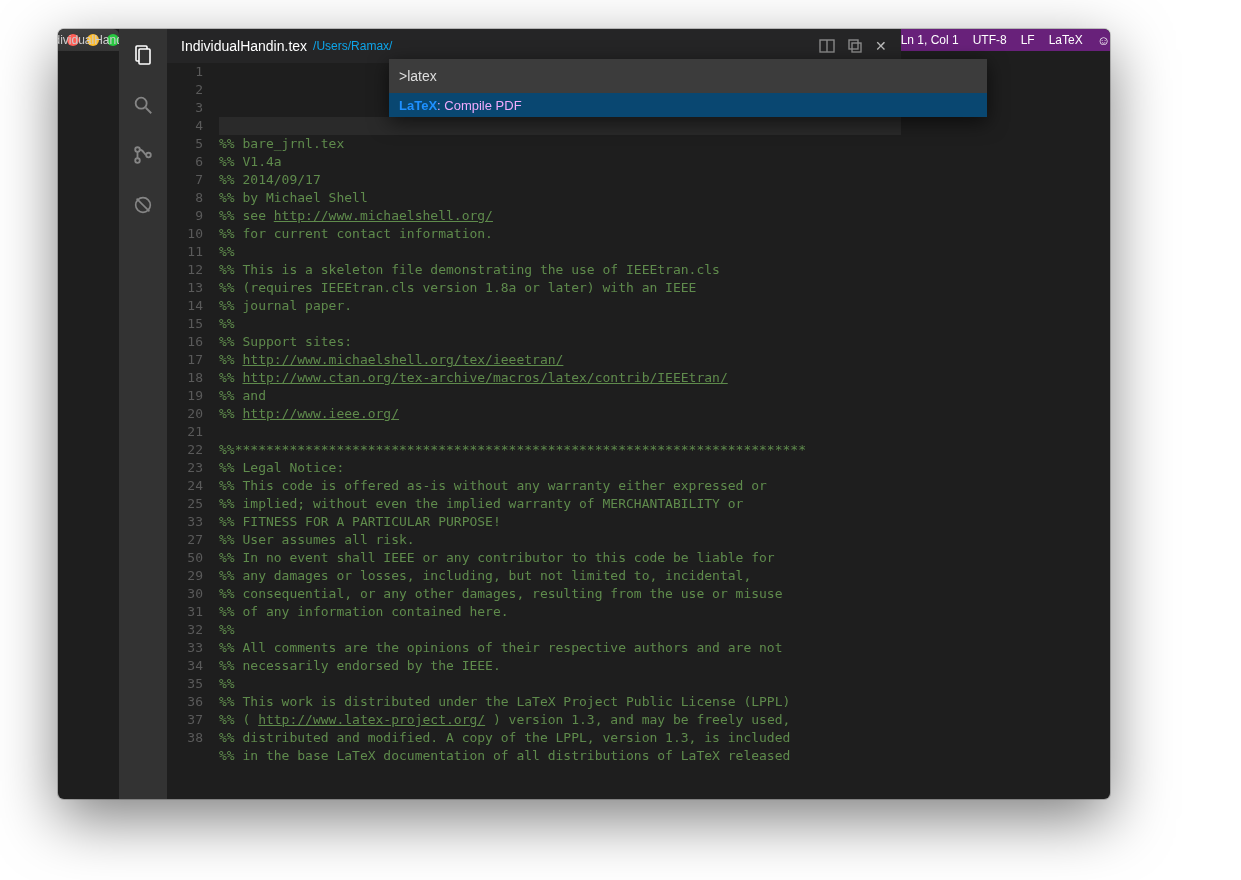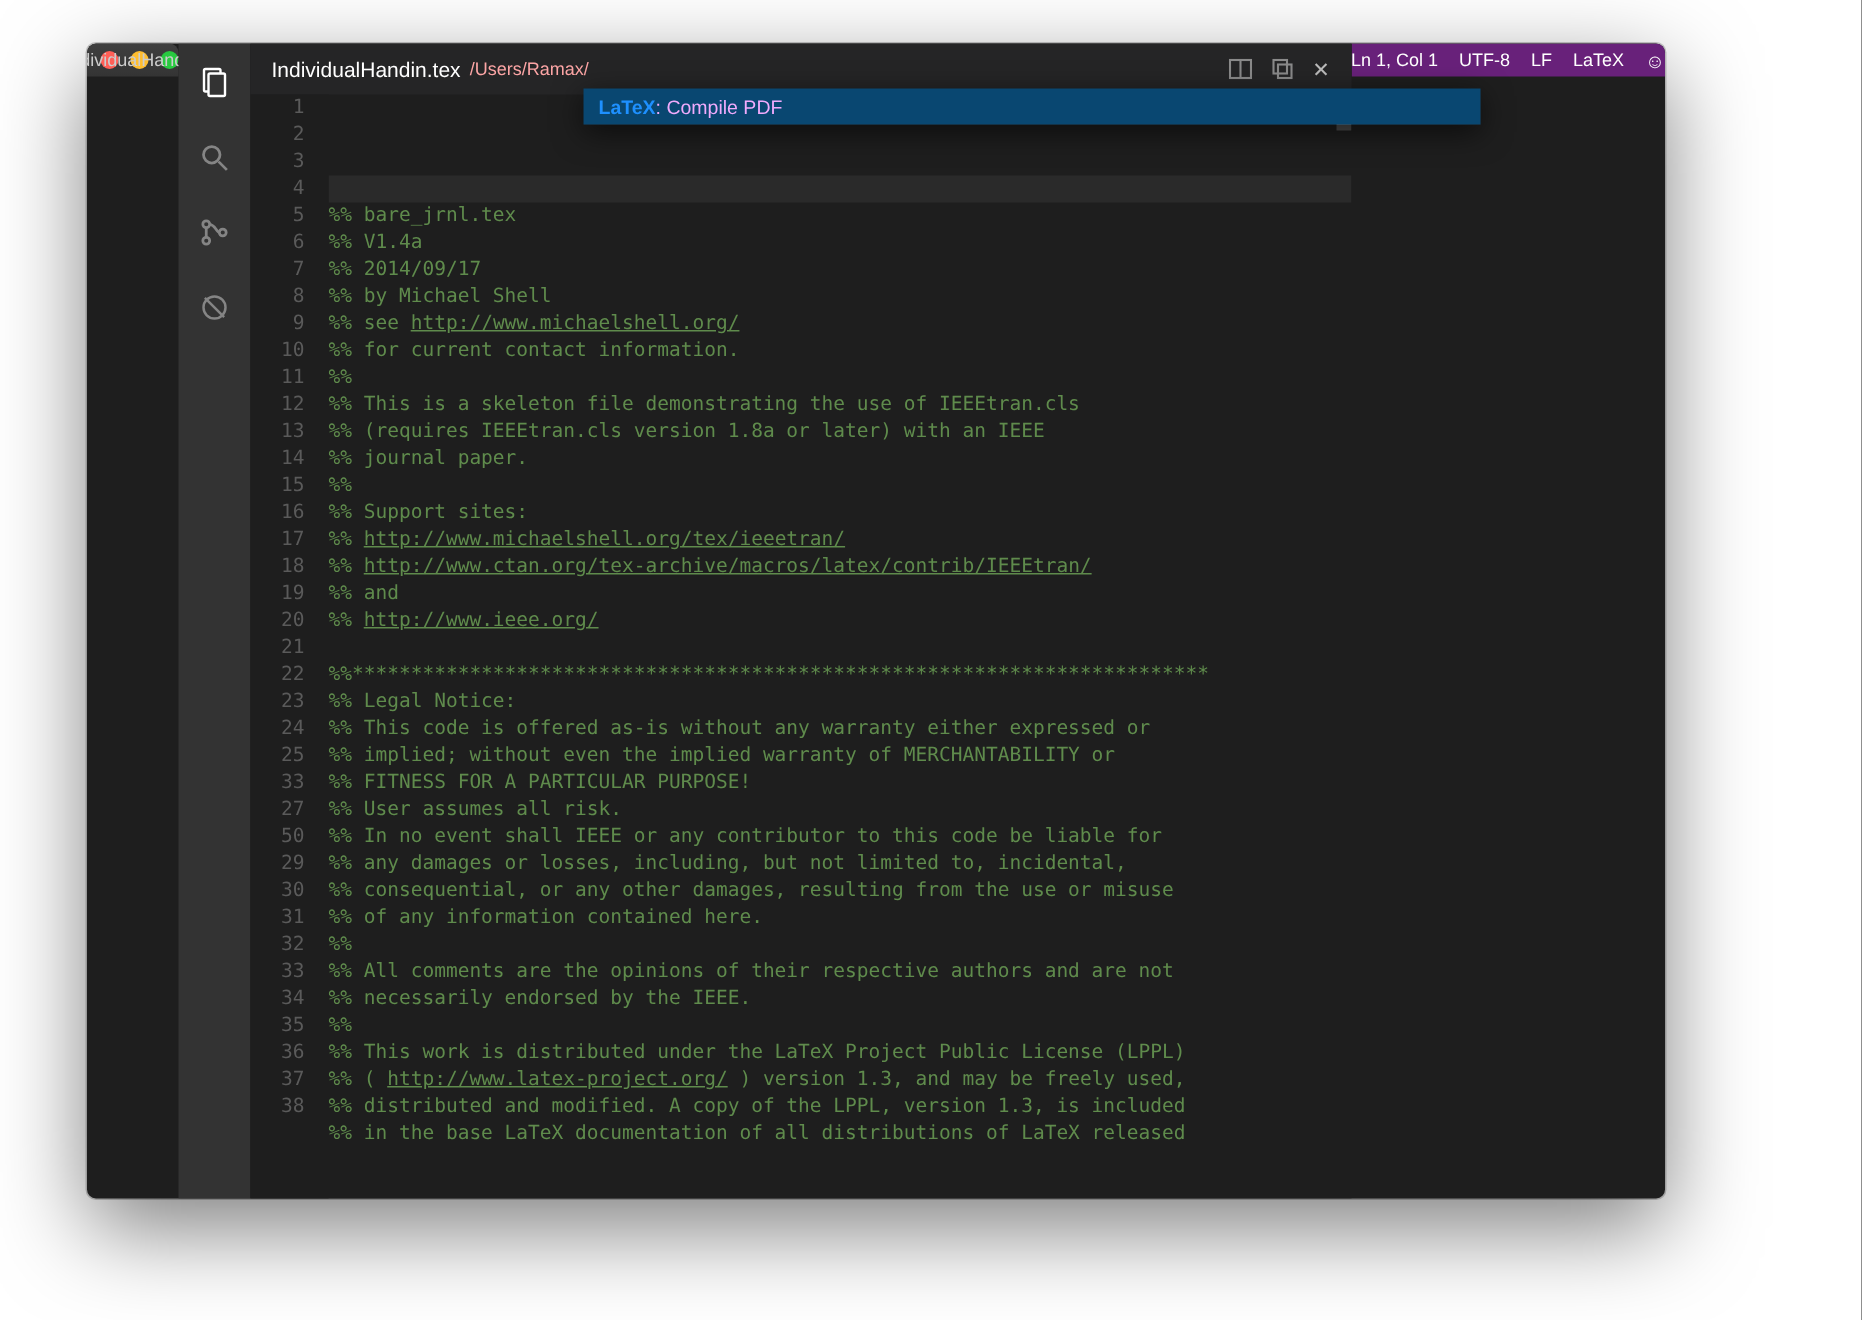--- a/index.html
+++ b/index.html
@@ -100,21 +100,21 @@
   .tab {
     display: flex;
     align-items: baseline;
     gap: 6px;
     color: #fff;
     font-size: 14px;
     padding: 0 6px;
     height: 100%;
     align-items: center;
   }
-  .tab .path { color: #fca5a5; font-size: 12px; }
+  .tab .path { color: #0ea5e9; font-size: 12px; }
   .tabbar-right {
     margin-left: auto;
     display: flex;
     gap: 12px;
     align-items: center;
     color: #8a8a8a;
     padding-right: 6px;
   }
   .tabbar-right .icon-btn { width:16px; height:16px; cursor:pointer; display:flex; align-items:center; justify-content:center; }
   .tabbar-right .close-x { font-size: 14px; cursor:pointer; color:#bbb; }
@@ -335,20 +335,23 @@
             <div class="line">38</div>
           </div>
         <div class="code" id="code">
           <div class="scroll-stub"></div>
         <div class="line current"><span class="comment"></span></div><div class="line"><span class="comment">%% bare_jrnl.tex</span></div><div class="line"><span class="comment">%% V1.4a</span></div><div class="line"><span class="comment">%% 2014/09/17</span></div><div class="line"><span class="comment">%% by Michael Shell</span></div><div class="line"><span class="comment">%% see </span><span class="url">http://www.michaelshell.org/</span></div><div class="line"><span class="comment">%% for current contact information.</span></div><div class="line"><span class="comment">%%</span></div><div class="line"><span class="comment">%% This is a skeleton file demonstrating the use of IEEEtran.cls</span></div><div class="line"><span class="comment">%% (requires IEEEtran.cls version 1.8a or later) with an IEEE</span></div><div class="line"><span class="comment">%% journal paper.</span></div><div class="line"><span class="comment">%%</span></div><div class="line"><span class="comment">%% Support sites:</span></div><div class="line"><span class="comment">%% </span><span class="url">http://www.michaelshell.org/tex/ieeetran/</span></div><div class="line"><span class="comment">%% </span><span class="url">http://www.ctan.org/tex-archive/macros/latex/contrib/IEEEtran/</span></div><div class="line"><span class="comment">%% and</span></div><div class="line"><span class="comment">%% </span><span class="url">http://www.ieee.org/</span></div><div class="line"><span class="comment"></span></div><div class="line"><span class="comment">%%*************************************************************************</span></div><div class="line"><span class="comment">%% Legal Notice:</span></div><div class="line"><span class="comment">%% This code is offered as-is without any warranty either expressed or</span></div><div class="line"><span class="comment">%% implied; without even the implied warranty of MERCHANTABILITY or</span></div><div class="line"><span class="comment">%% FITNESS FOR A PARTICULAR PURPOSE!</span></div><div class="line"><span class="comment">%% User assumes all risk.</span></div><div class="line"><span class="comment">%% In no event shall IEEE or any contributor to this code be liable for</span></div><div class="line"><span class="comment">%% any damages or losses, including, but not limited to, incidental,</span></div><div class="line"><span class="comment">%% consequential, or any other damages, resulting from the use or misuse</span></div><div class="line"><span class="comment">%% of any information contained here.</span></div><div class="line"><span class="comment">%%</span></div><div class="line"><span class="comment">%% All comments are the opinions of their respective authors and are not</span></div><div class="line"><span class="comment">%% necessarily endorsed by the IEEE.</span></div><div class="line"><span class="comment">%%</span></div><div class="line"><span class="comment">%% This work is distributed under the LaTeX Project Public License (LPPL)</span></div><div class="line"><span class="comment">%% ( </span><span class="url">http://www.latex-project.org/</span><span class="comment"> ) version 1.3, and may be freely used,</span></div><div class="line"><span class="comment">%% distributed and modified. A copy of the LPPL, version 1.3, is included</span></div><div class="line"><span class="comment">%% in the base LaTeX documentation of all distributions of LaTeX released</span></div></div>
       </div>
 
     </div>
 
     <div class="palette">
+      <div class="palette-input-wrap">
+        <input class="palette-input" type="text" value="&gt;latex" style="">
+      </div>
       <div class="palette-results">
         <div class="palette-row selected">
           <span class="hl">LaTeX</span>
           <span class="rest">: Compile PDF</span>
         </div>
       </div>
     </div>
 
   </div>
 

